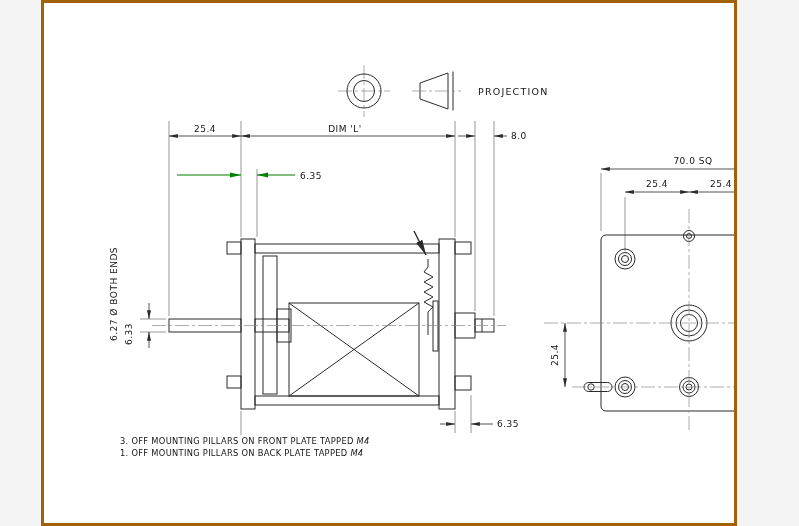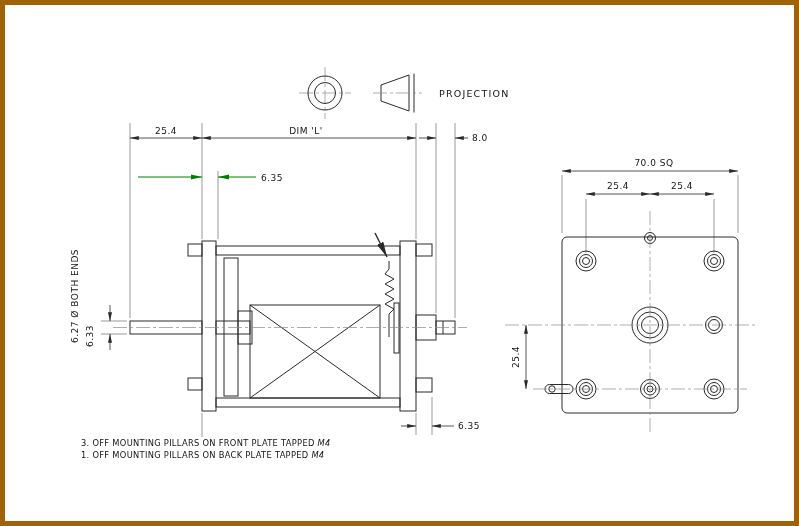--- a/index.html
+++ b/index.html
@@ -1,17 +1,17 @@
 <!DOCTYPE html>
 <html style="--line: #2a2a2a; --thin: #555555; --centerline: #8a8a8a; --dim_green: #007f00; --background: #ffffff;"><head>
 <meta charset="utf-8">
 <style>
   html,body{margin:0;padding:0;background:#f4f4f4;}
-  .page{position:relative;width:799px;height:526px;background:var(--background,#ffffff);
-        border:5px solid #a16207;box-sizing:border-box;overflow:hidden;}
+  .page{position:relative;width:696px;height:526px;background:var(--background,#ffffff);
+        border:3px solid #a16207;box-sizing:border-box;overflow:hidden;margin-left:41px;}
   svg{display:block;}
   .ln  {stroke:var(--line,#2a2a2a);stroke-width:1;fill:none;}
   .lnw {stroke:var(--line,#2a2a2a);stroke-width:1.4;fill:none;}
   .thin{stroke:var(--thin,#555555);stroke-width:.6;fill:none;}
   .cl  {stroke:var(--centerline,#8a8a8a);stroke-width:.7;fill:none;stroke-dasharray:14 3 3 3;}
   .dim {stroke:var(--line,#2a2a2a);stroke-width:.8;fill:none;}
   .dimg{stroke:var(--dim_green,#007f00);stroke-width:1;fill:none;}
   .t   {font-family:"DejaVu Sans","Liberation Sans",sans-serif;font-size:9px;fill:#141414;letter-spacing:.5px;}
   .tm  {text-anchor:middle;}
   .tn  {font-size:8.3px;letter-spacing:.3px;}

